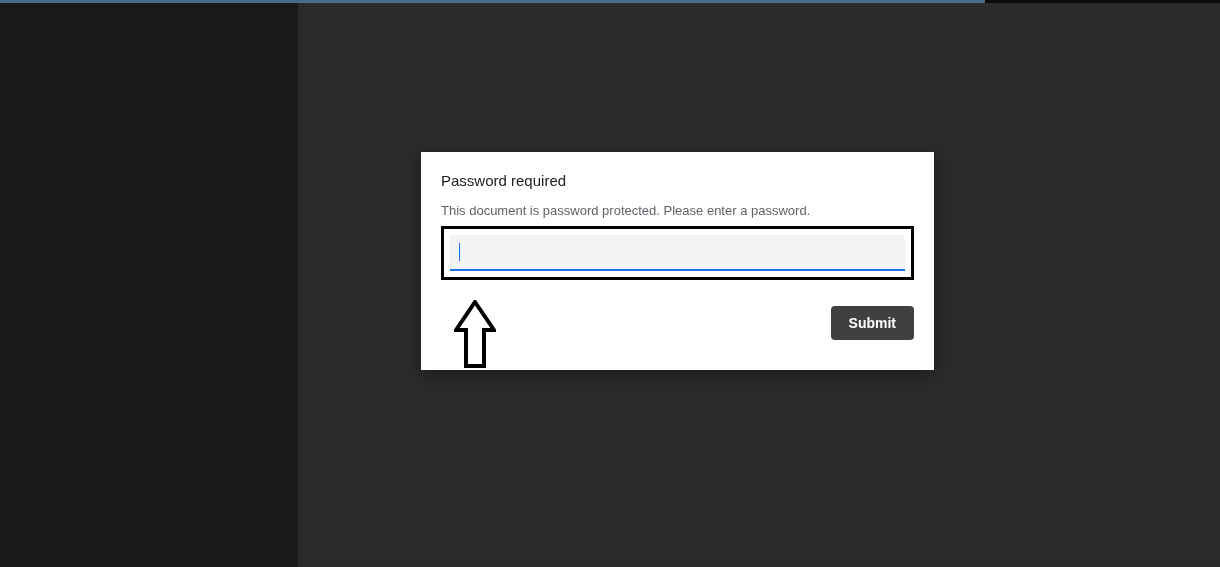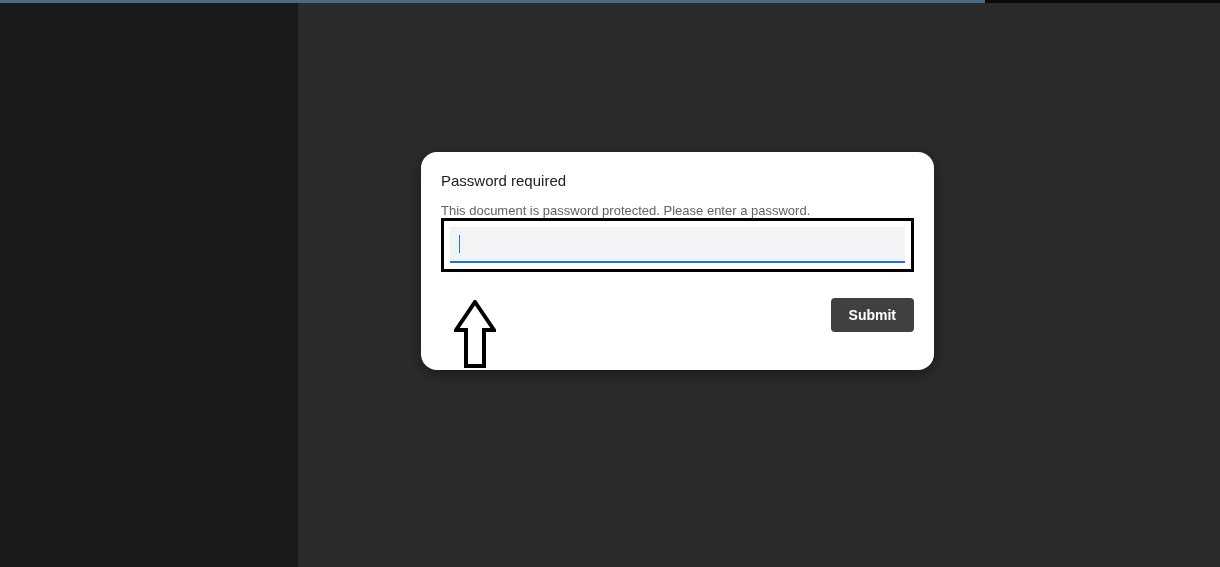--- a/index.html
+++ b/index.html
@@ -47,34 +47,34 @@
       bottom: 0;
       background: #2b2b2b;
     }
     .dialog {
       position: absolute;
       top: 149px;
       left: 123px;
       width: 513px;
       height: 218px;
       background: #ffffff;
-      border-radius: 16px;
+      border-radius: 0;
       box-shadow: 0 4px 16px rgba(0,0,0,0.4);
       padding: 20px;
     }
     .dialog-title {
       font-size: 15px;
       color: #202124;
       font-weight: 400;
       margin-bottom: 14px;
     }
     .dialog-subtitle {
       font-size: 13px;
       color: #5f6368;
-      margin-bottom: 0;
+      margin-bottom: 8px;
     }
     .input-wrapper {
       border: 3px solid #000000;
       padding: 6px;
       margin-bottom: 18px;
       position: relative;
     }
     .password-input {
       width: 100%;
       height: 36px;

